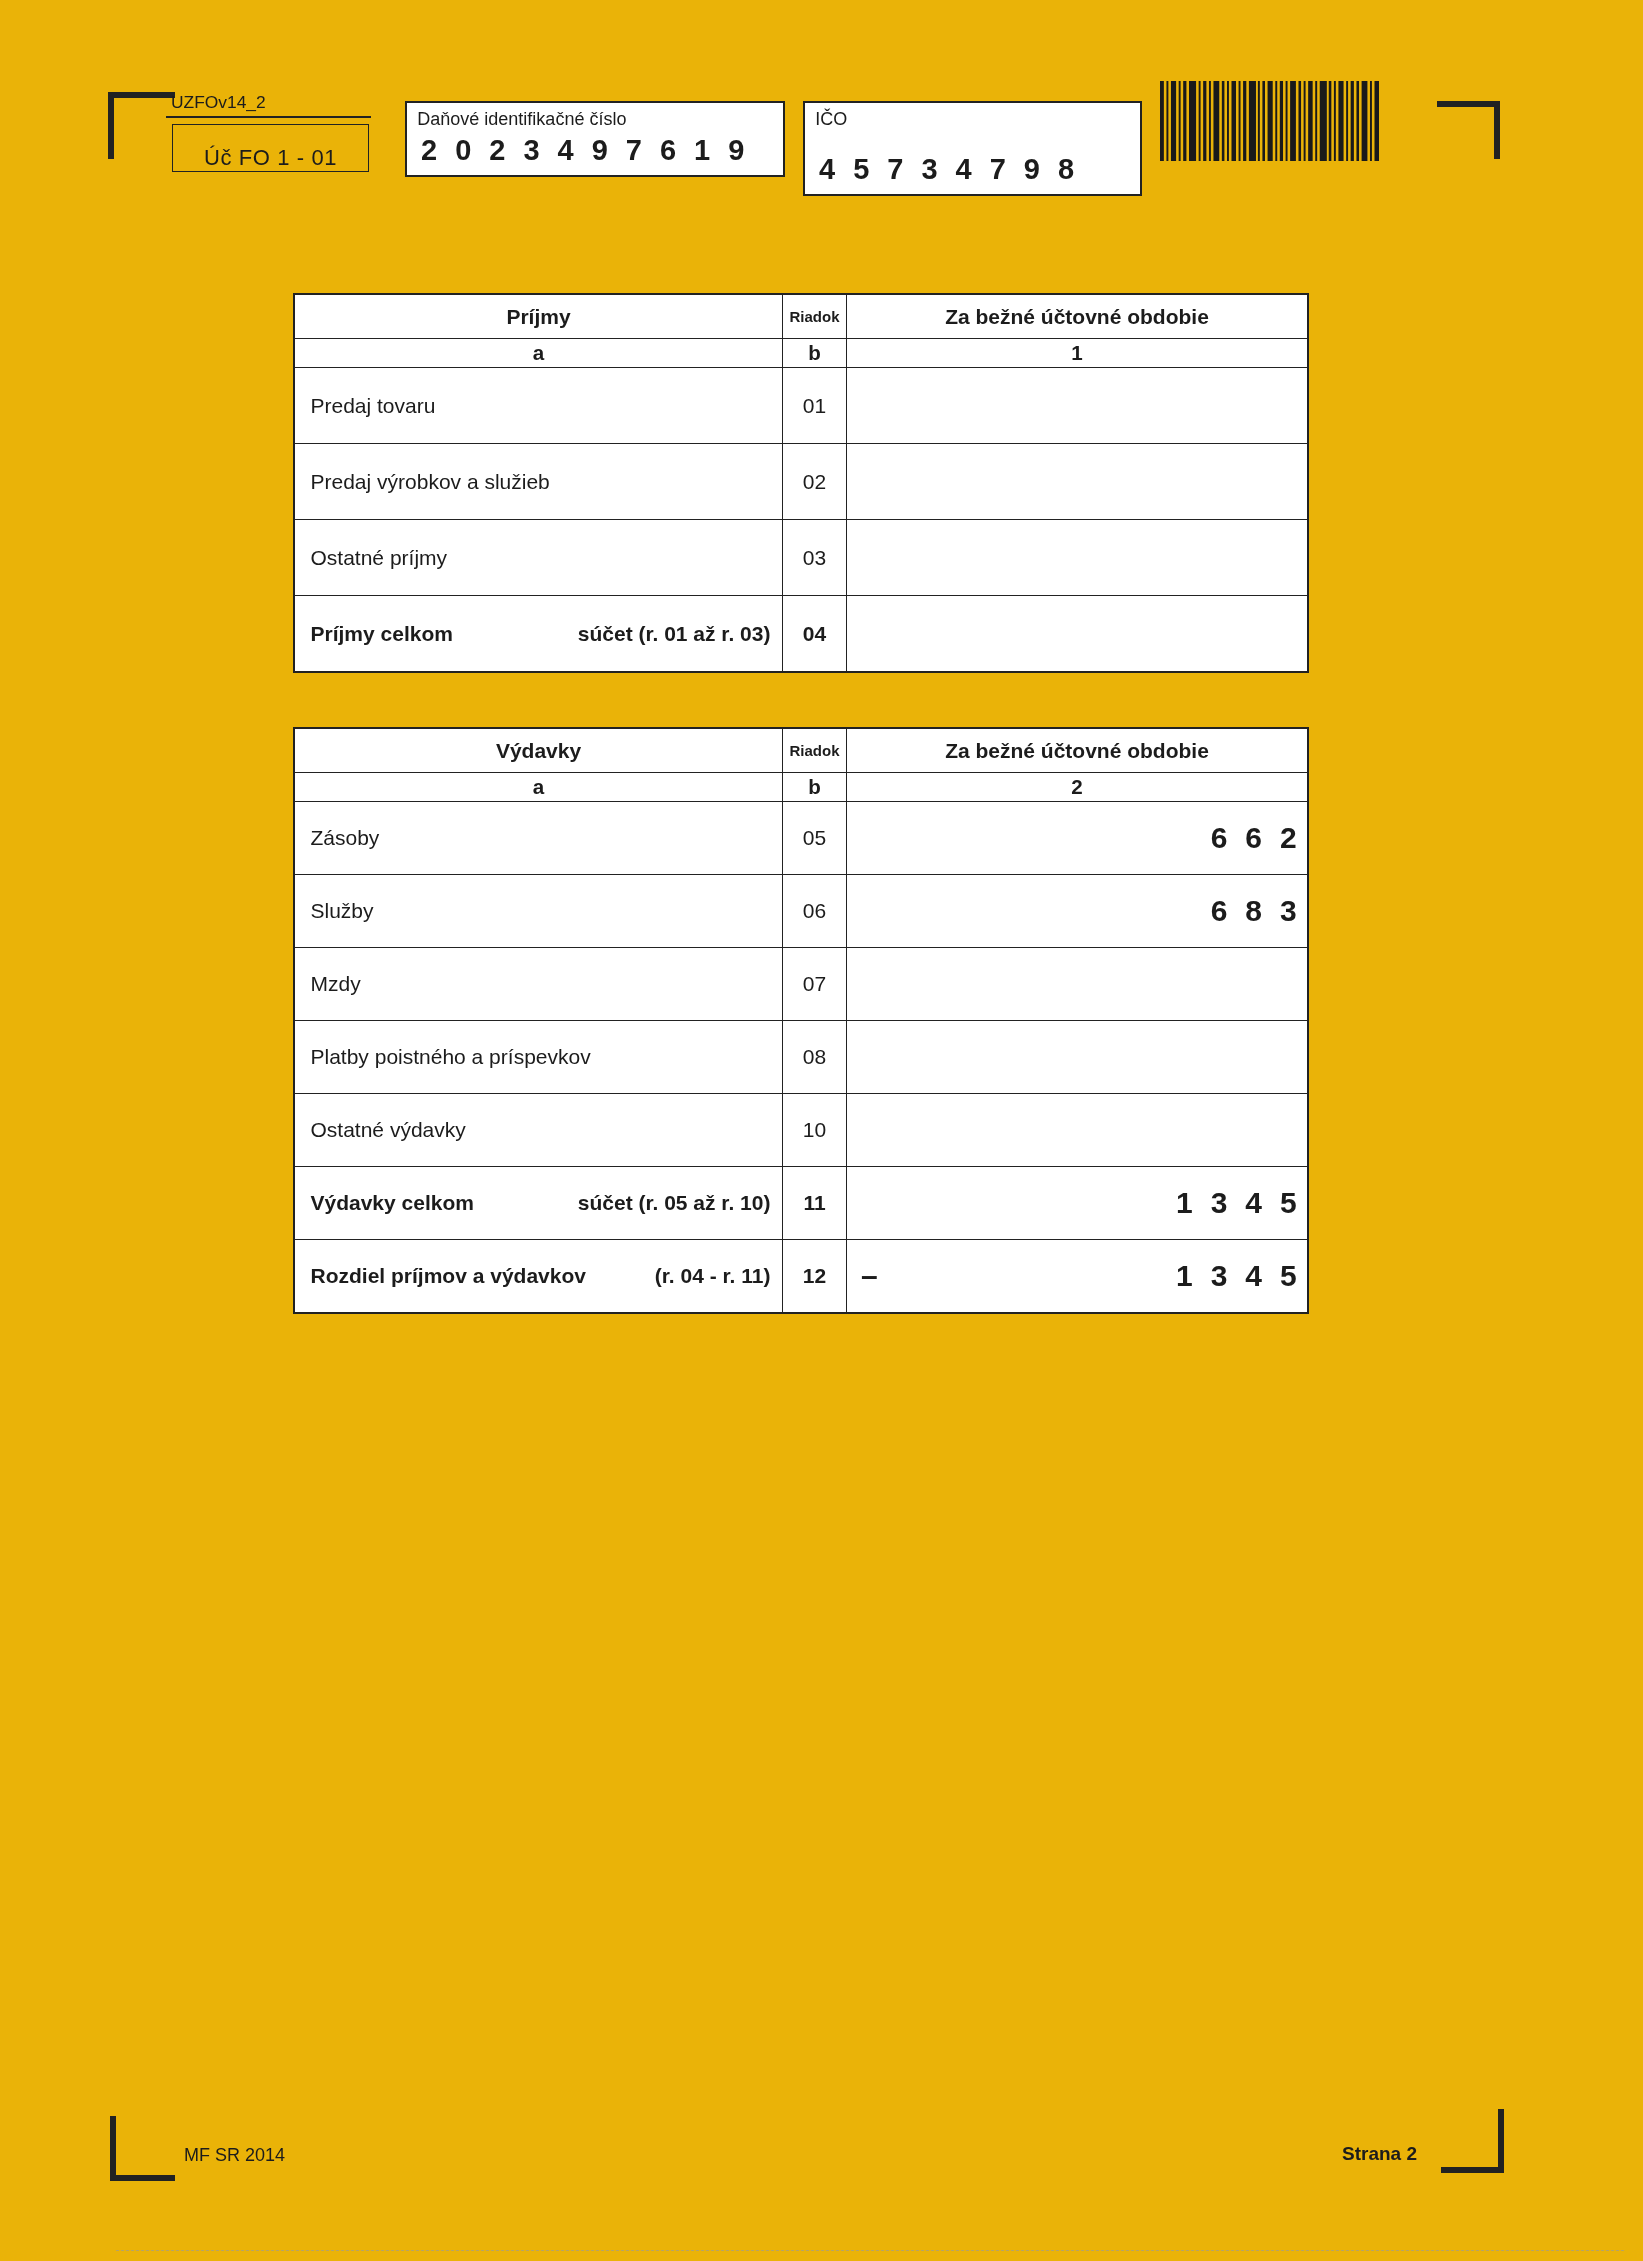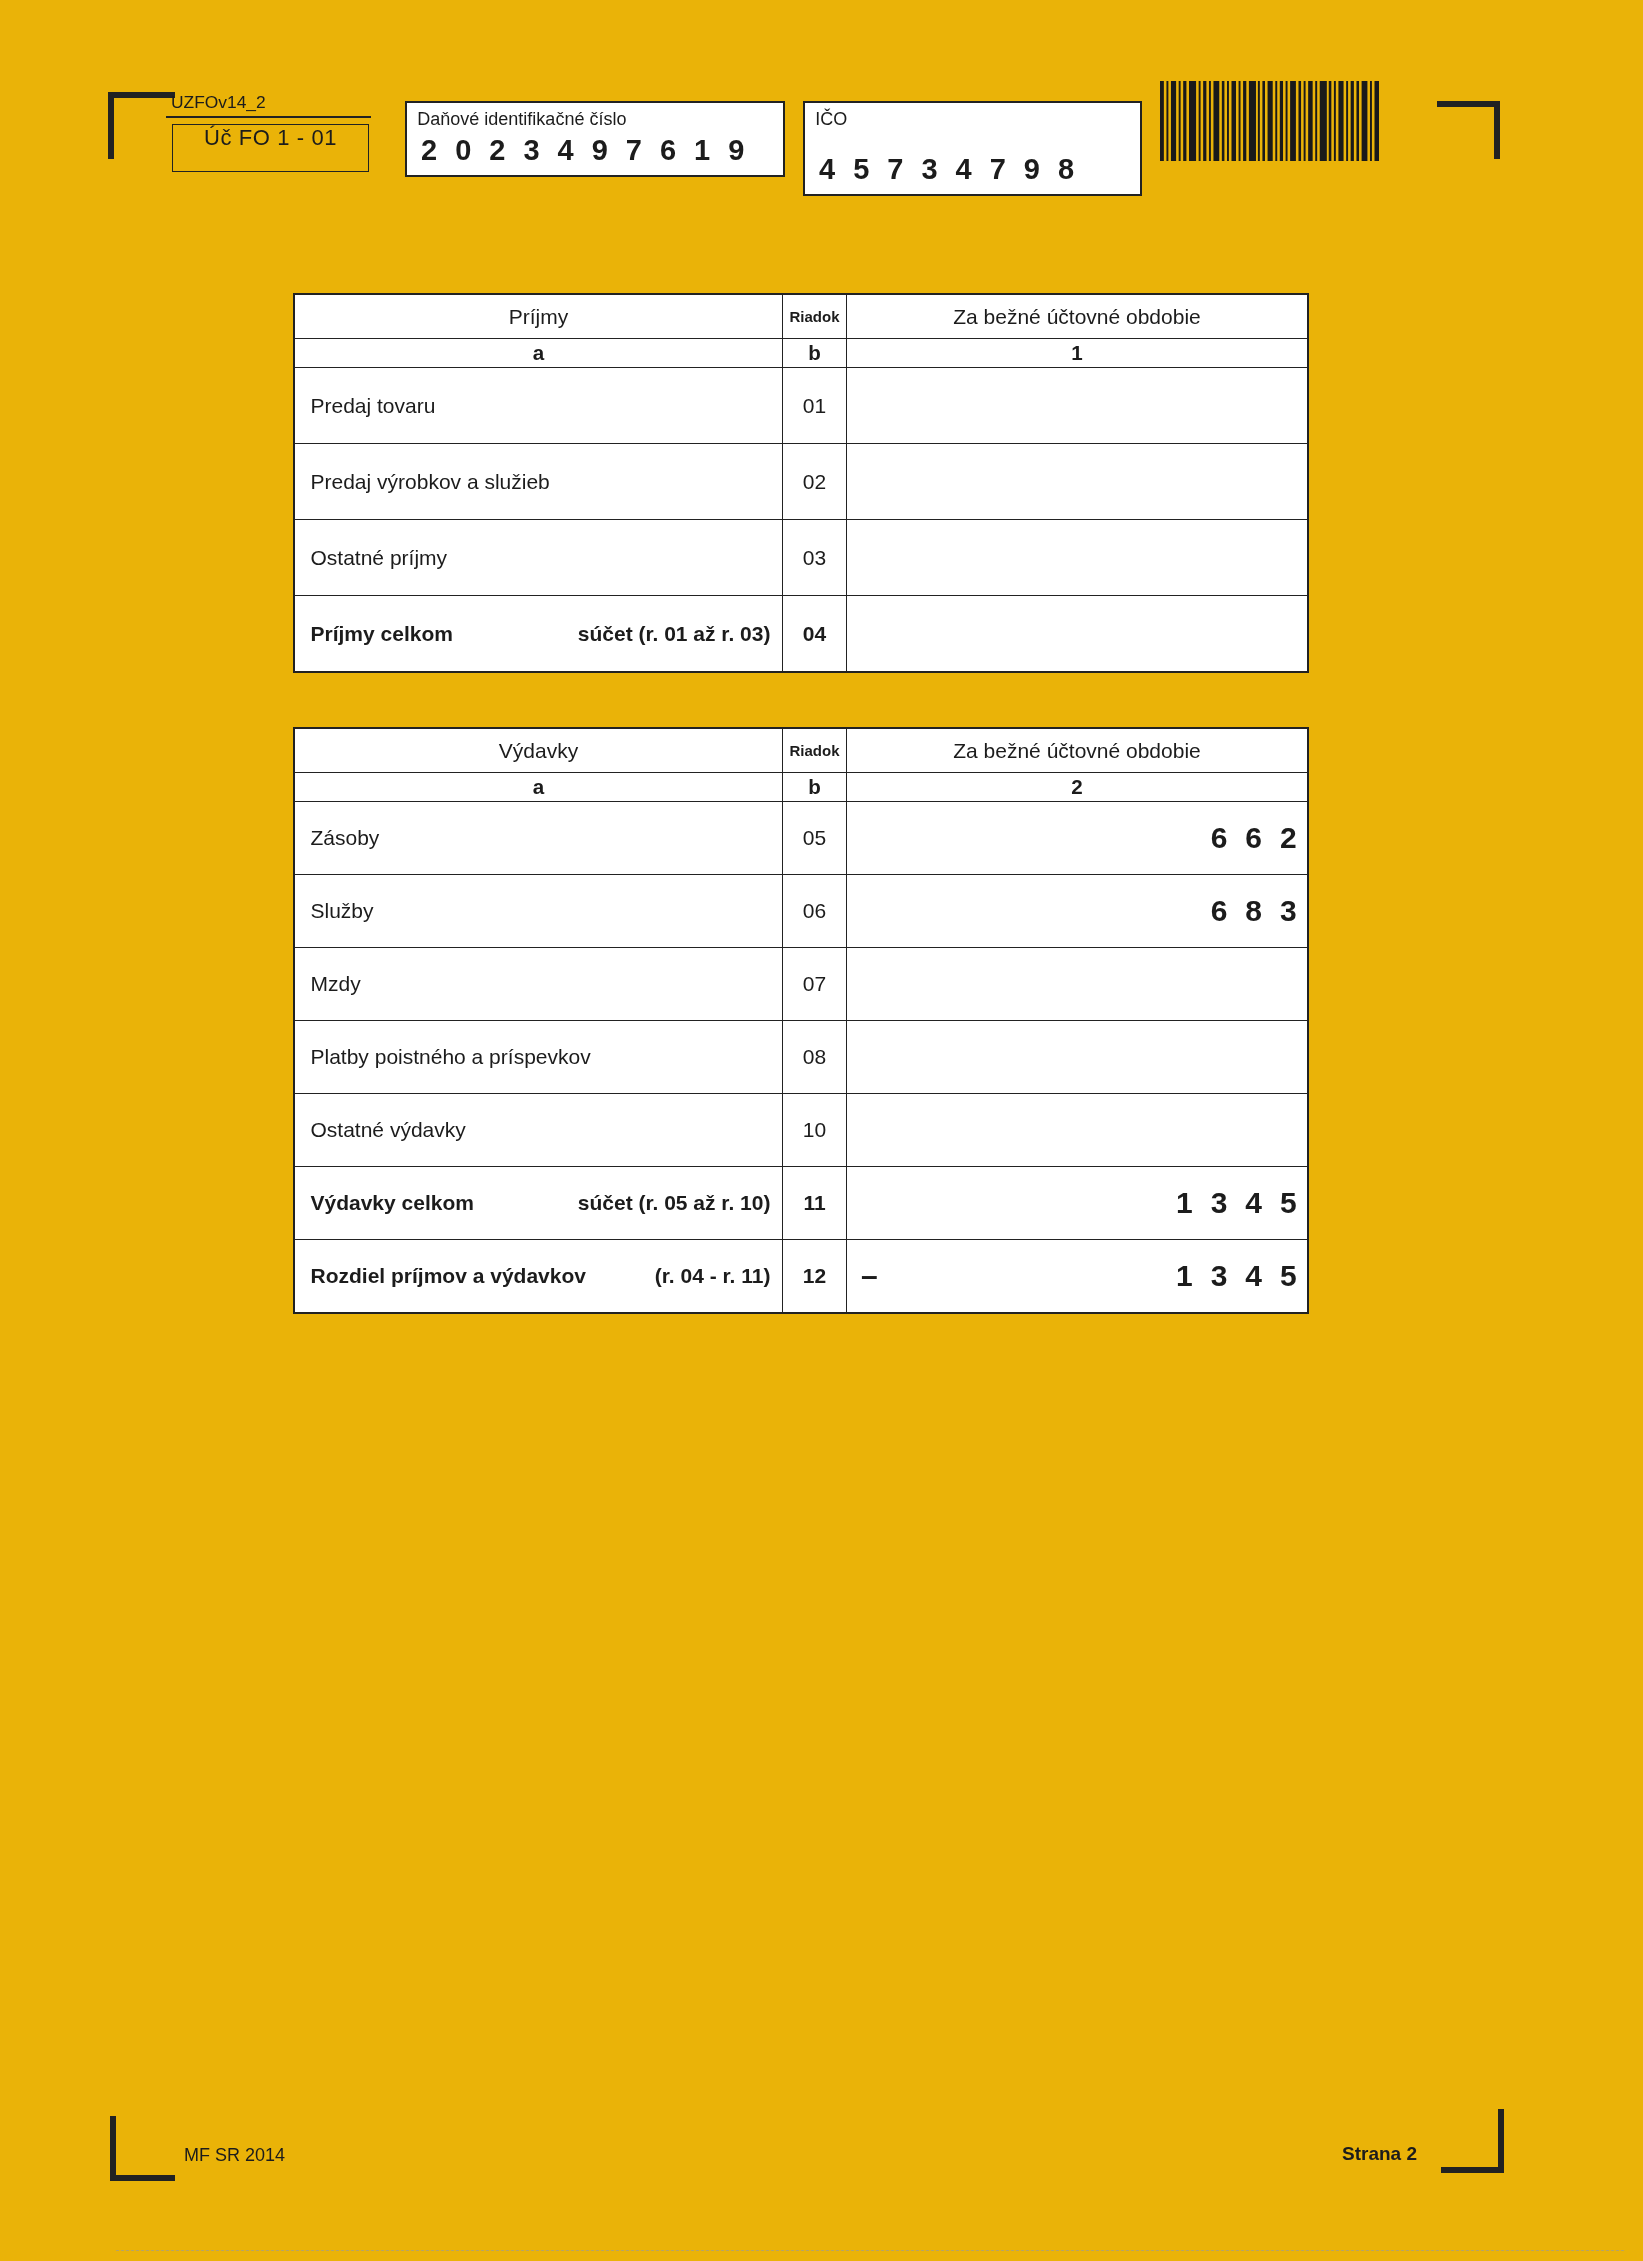--- a/index.html
+++ b/index.html
@@ -17,21 +17,21 @@
   .corner-tr{left:1437px;top:101px;width:57px;height:52px;border-top:6.4px solid #222;border-right:6.4px solid #222;}
   .corner-bl{left:110px;top:2116px;width:59px;height:59px;border-left:6.4px solid #222;border-bottom:6.4px solid #222;}
   .corner-br{left:1441px;top:2109px;width:57px;height:58px;border-right:6.4px solid #222;border-bottom:6.4px solid #222;}
 
   
   .form-code{position:absolute;left:171px;top:92px;font-size:17.4px;}
   .form-code-underline{position:absolute;left:166px;top:116px;width:205px;height:1.9px;background:#222;}
   .form-id-box{
     position:absolute;left:172px;top:124px;width:197px;height:48px;
     border:1.9px solid #222;box-sizing:border-box;
-    display:flex;align-items:flex-start;justify-content:center;
+    display:flex;align-items:flex-end;justify-content:center;
     font-size:22px;letter-spacing:0.6px;
   }
   .idbox{position:absolute;border:2.6px solid #222;box-sizing:border-box;background:#fff;}
   .dic-box{left:405px;top:101px;width:380px;height:76px;}
   .ico-box{left:803px;top:101px;width:339px;height:95px;}
   .idbox-label{font-size:18px;padding:6.4px 0 0 10.3px;white-space:nowrap;}
   .idbox-value{
     position:absolute;left:14px;bottom:7.7px;
     font-size:29px;font-weight:bold;letter-spacing:18px;white-space:nowrap;
   }
@@ -48,21 +48,21 @@
   .thead-title{height:43px;border-bottom:1.3px solid #222;}
   .thead-letters{height:28px;border-bottom:1.9px solid #222;}
   .trow{display:flex;border-bottom:1.3px solid #222;}
   .t-income .trow{height:75px;}
   .t-expense .trow{height:72px;}
   .formtable .trow:last-child{border-bottom:none;}
   .col-a{width:488px;border-right:1.3px solid #222;box-sizing:border-box;}
   .col-b{width:64px;border-right:1.3px solid #222;box-sizing:border-box;}
   .col-c{flex:1;box-sizing:border-box;}
   .hc{display:flex;align-items:center;justify-content:center;text-align:center;}
-  .ht{font-weight:normal;font-size:21px;}
+  .ht{font-weight:bold;font-size:21px;}
   .hs{font-weight:bold;font-size:15px;}
   .hl{font-weight:bold;font-size:20.6px;}
   .cell-label{display:flex;align-items:center;padding:0 11.6px 0 15.5px;font-size:21px;}
   .cell-label.spread{justify-content:space-between;}
   .trow.bold .cell-label span{font-weight:bold;}
   .trow.bold .cell-rowno{font-weight:bold;}
   .cell-rowno{display:flex;align-items:center;justify-content:center;font-size:21px;}
   .cell-value{
     display:flex;align-items:center;justify-content:flex-end;
     padding:0 10.3px 0 14px;font-size:30px;font-weight:bold;

